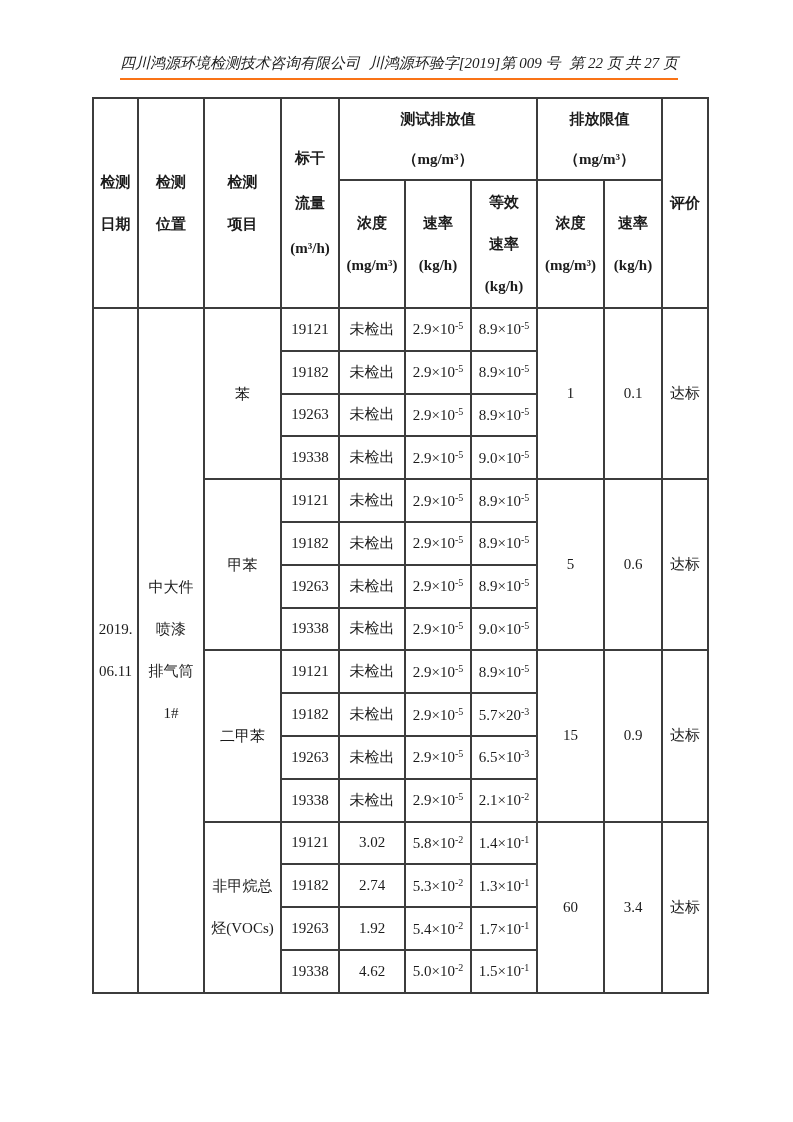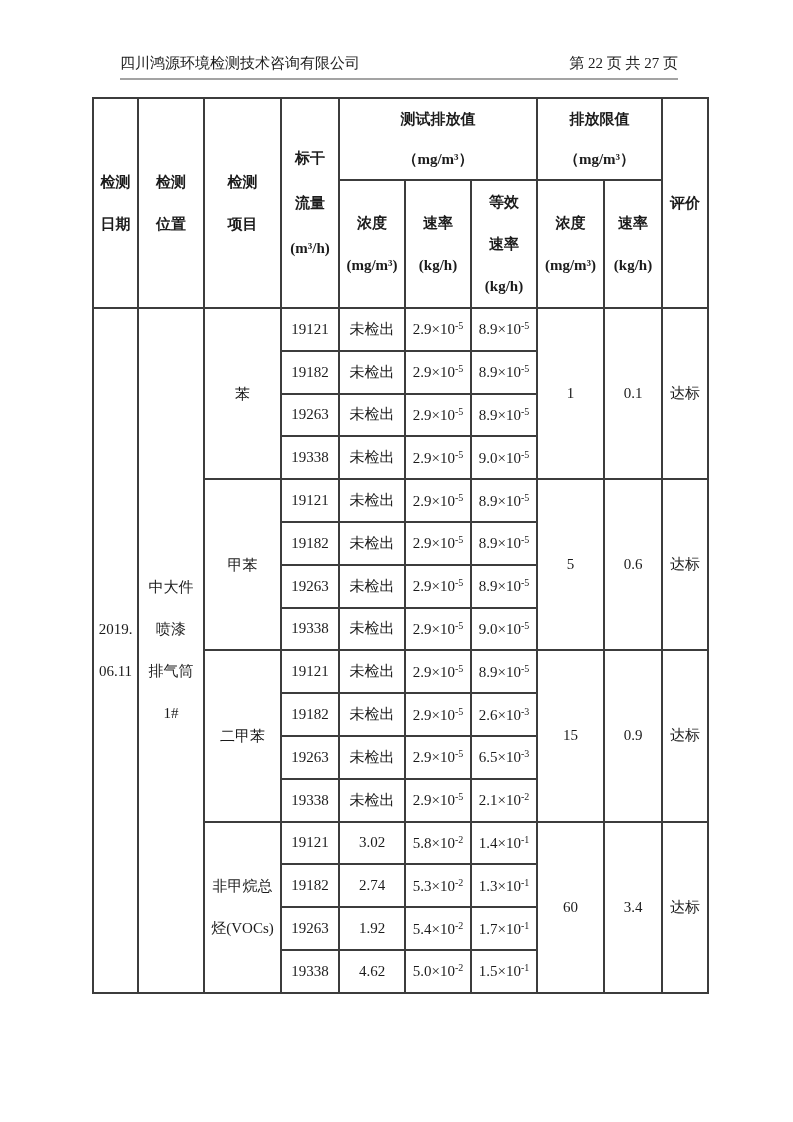--- a/index.html
+++ b/index.html
@@ -16,21 +16,22 @@
     position: absolute;
     left: 120px;
     top: 54px;
     width: 558px;
     display: flex;
     justify-content: space-between;
     align-items: baseline;
     white-space: nowrap;
     font-size: 15px;
     padding-bottom: 5px;
-    border-bottom: 2px solid #a3a3a3;
+    border-bottom: 2px solid #f97316;
+    font-style: italic;
   }
   .report-table {
     position: absolute;
     left: 92px;
     top: 97px;
     width: 615px;
     border-collapse: collapse;
     table-layout: fixed;
   }
   .report-table td {
@@ -51,20 +52,21 @@
   .s45 .ln { line-height: 45px; }
   .sup { font-size: 10px; vertical-align: 5px; }
 </style>
 </head>
 <body>
 
 <div class="page">
 
   <div class="page-header">
     <span>四川鸿源环境检测技术咨询有限公司</span>
+    <span>川鸿源环验字[2019]第 009 号</span>
     <span>第 22 页 共 27 页</span>
   </div>
 
   <table class="report-table">
     <colgroup>
       <col style="width:45px">
         <col style="width:66px">
         <col style="width:77px">
         <col style="width:58px">
       <col style="width:66px">
@@ -210,21 +212,21 @@
       <td><span>2.9×10</span><span class="sup">-5</span></td>
       <td><span>8.9×10</span><span class="sup">-5</span></td>
       <td rowspan="4">15</td>
       <td rowspan="4">0.9</td>
       <td rowspan="4">达标</td>
     </tr>
     <tr class="dr">
       <td>19182</td>
       <td>未检出</td>
       <td><span>2.9×10</span><span class="sup">-5</span></td>
-      <td><span>2.6×10</span><span class="sup">-3</span></td>
+      <td><span>5.7×20</span><span class="sup">-3</span></td>
     </tr>
     <tr class="dr">
       <td>19263</td>
       <td>未检出</td>
       <td><span>2.9×10</span><span class="sup">-5</span></td>
       <td><span>6.5×10</span><span class="sup">-3</span></td>
     </tr>
     <tr class="dr">
       <td>19338</td>
       <td>未检出</td>

